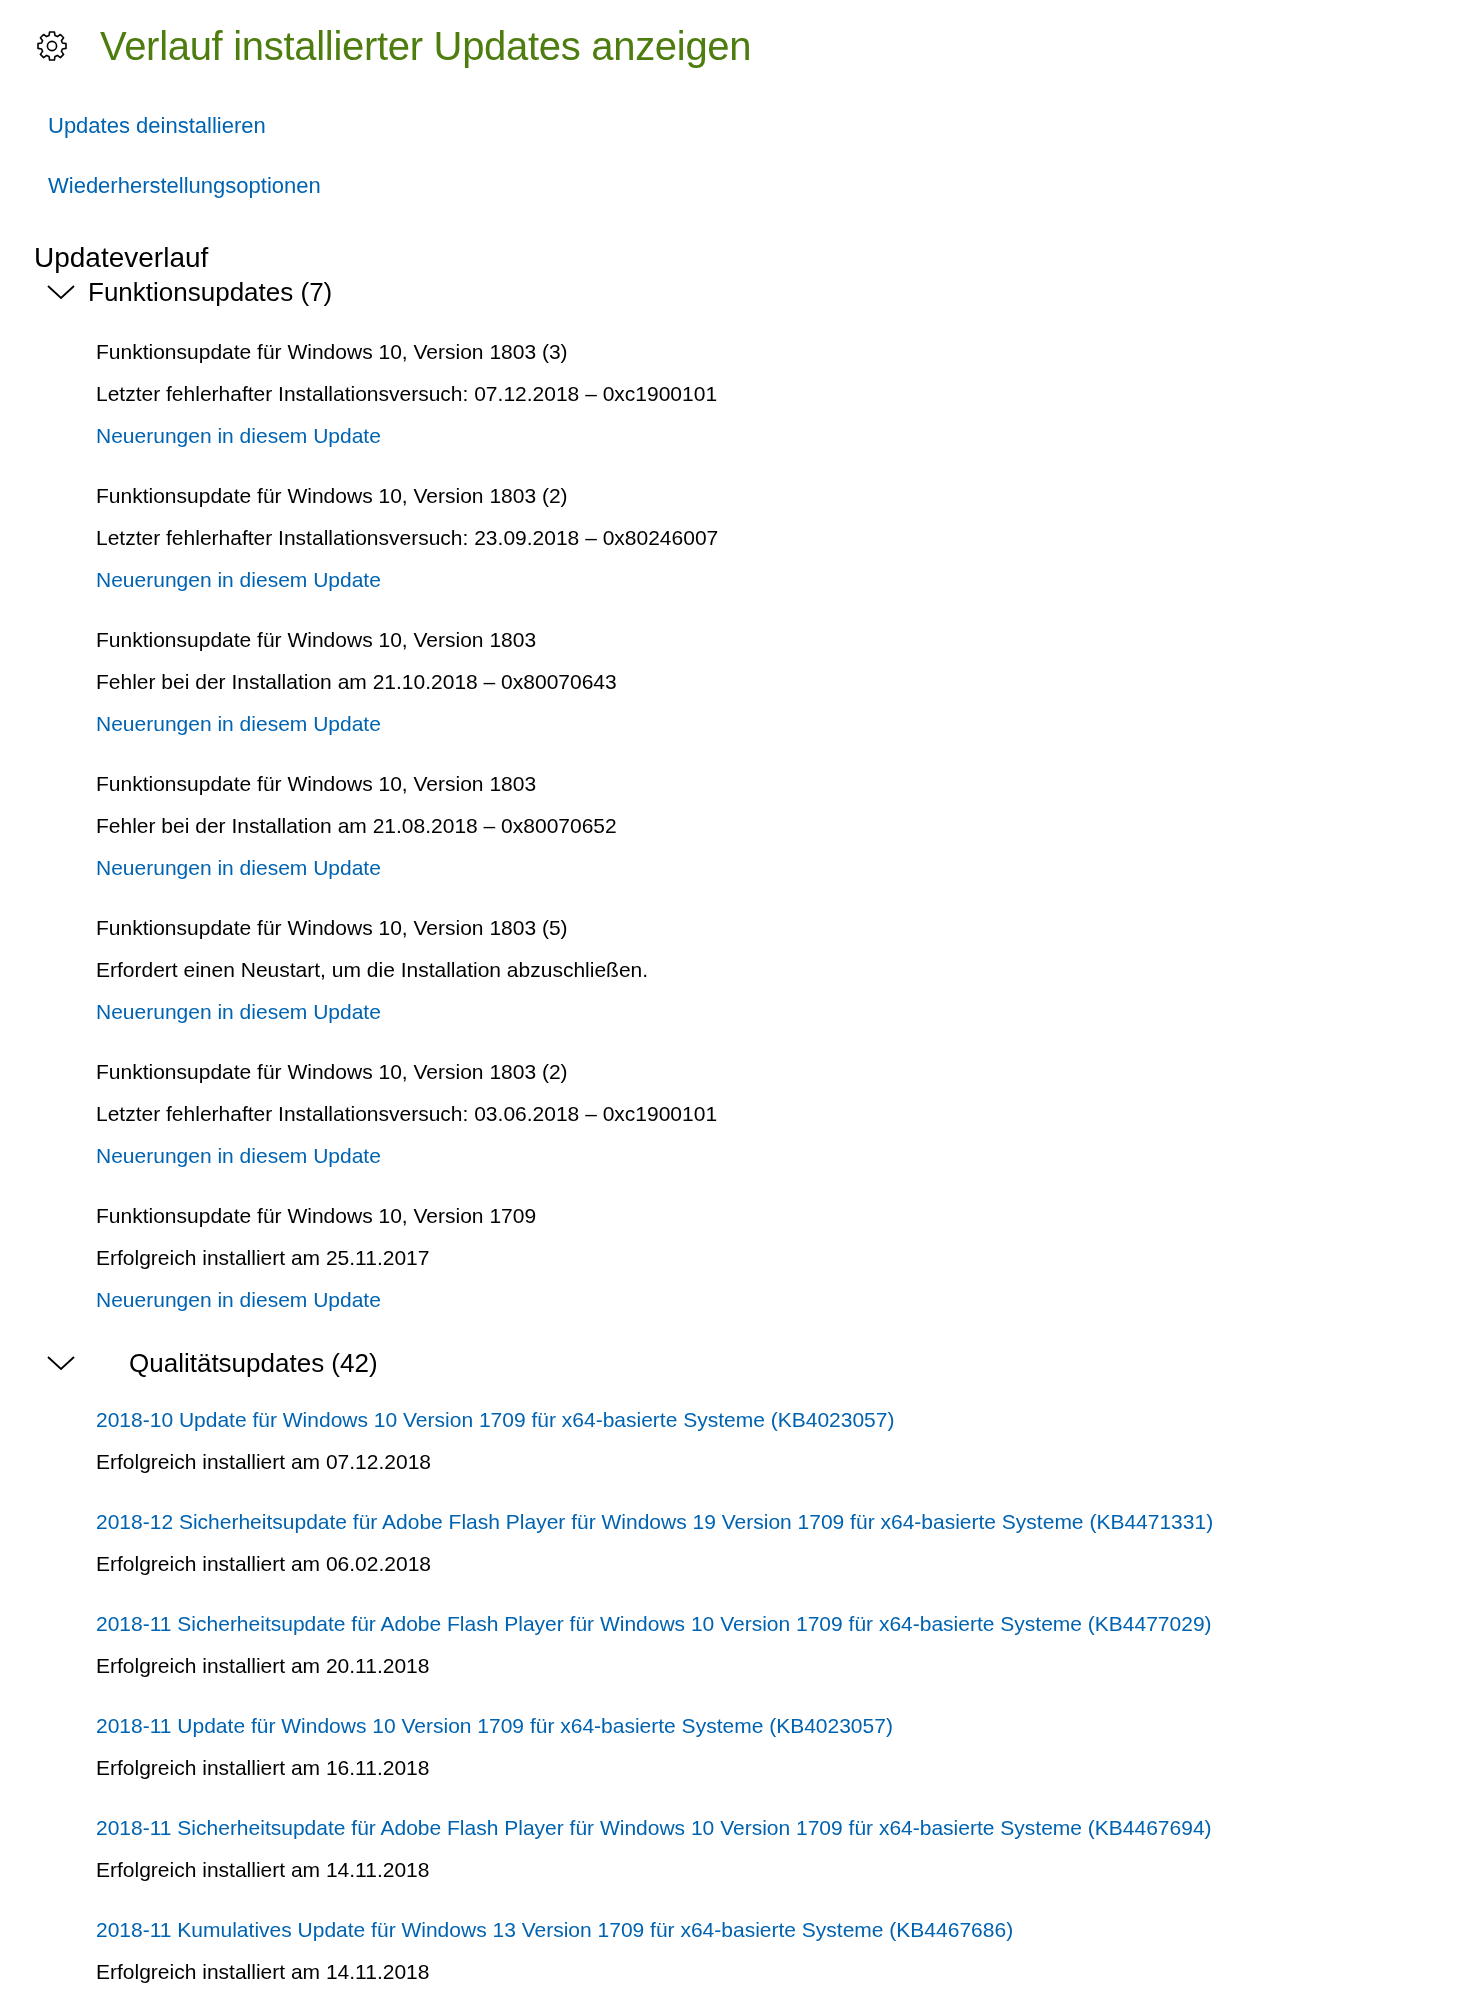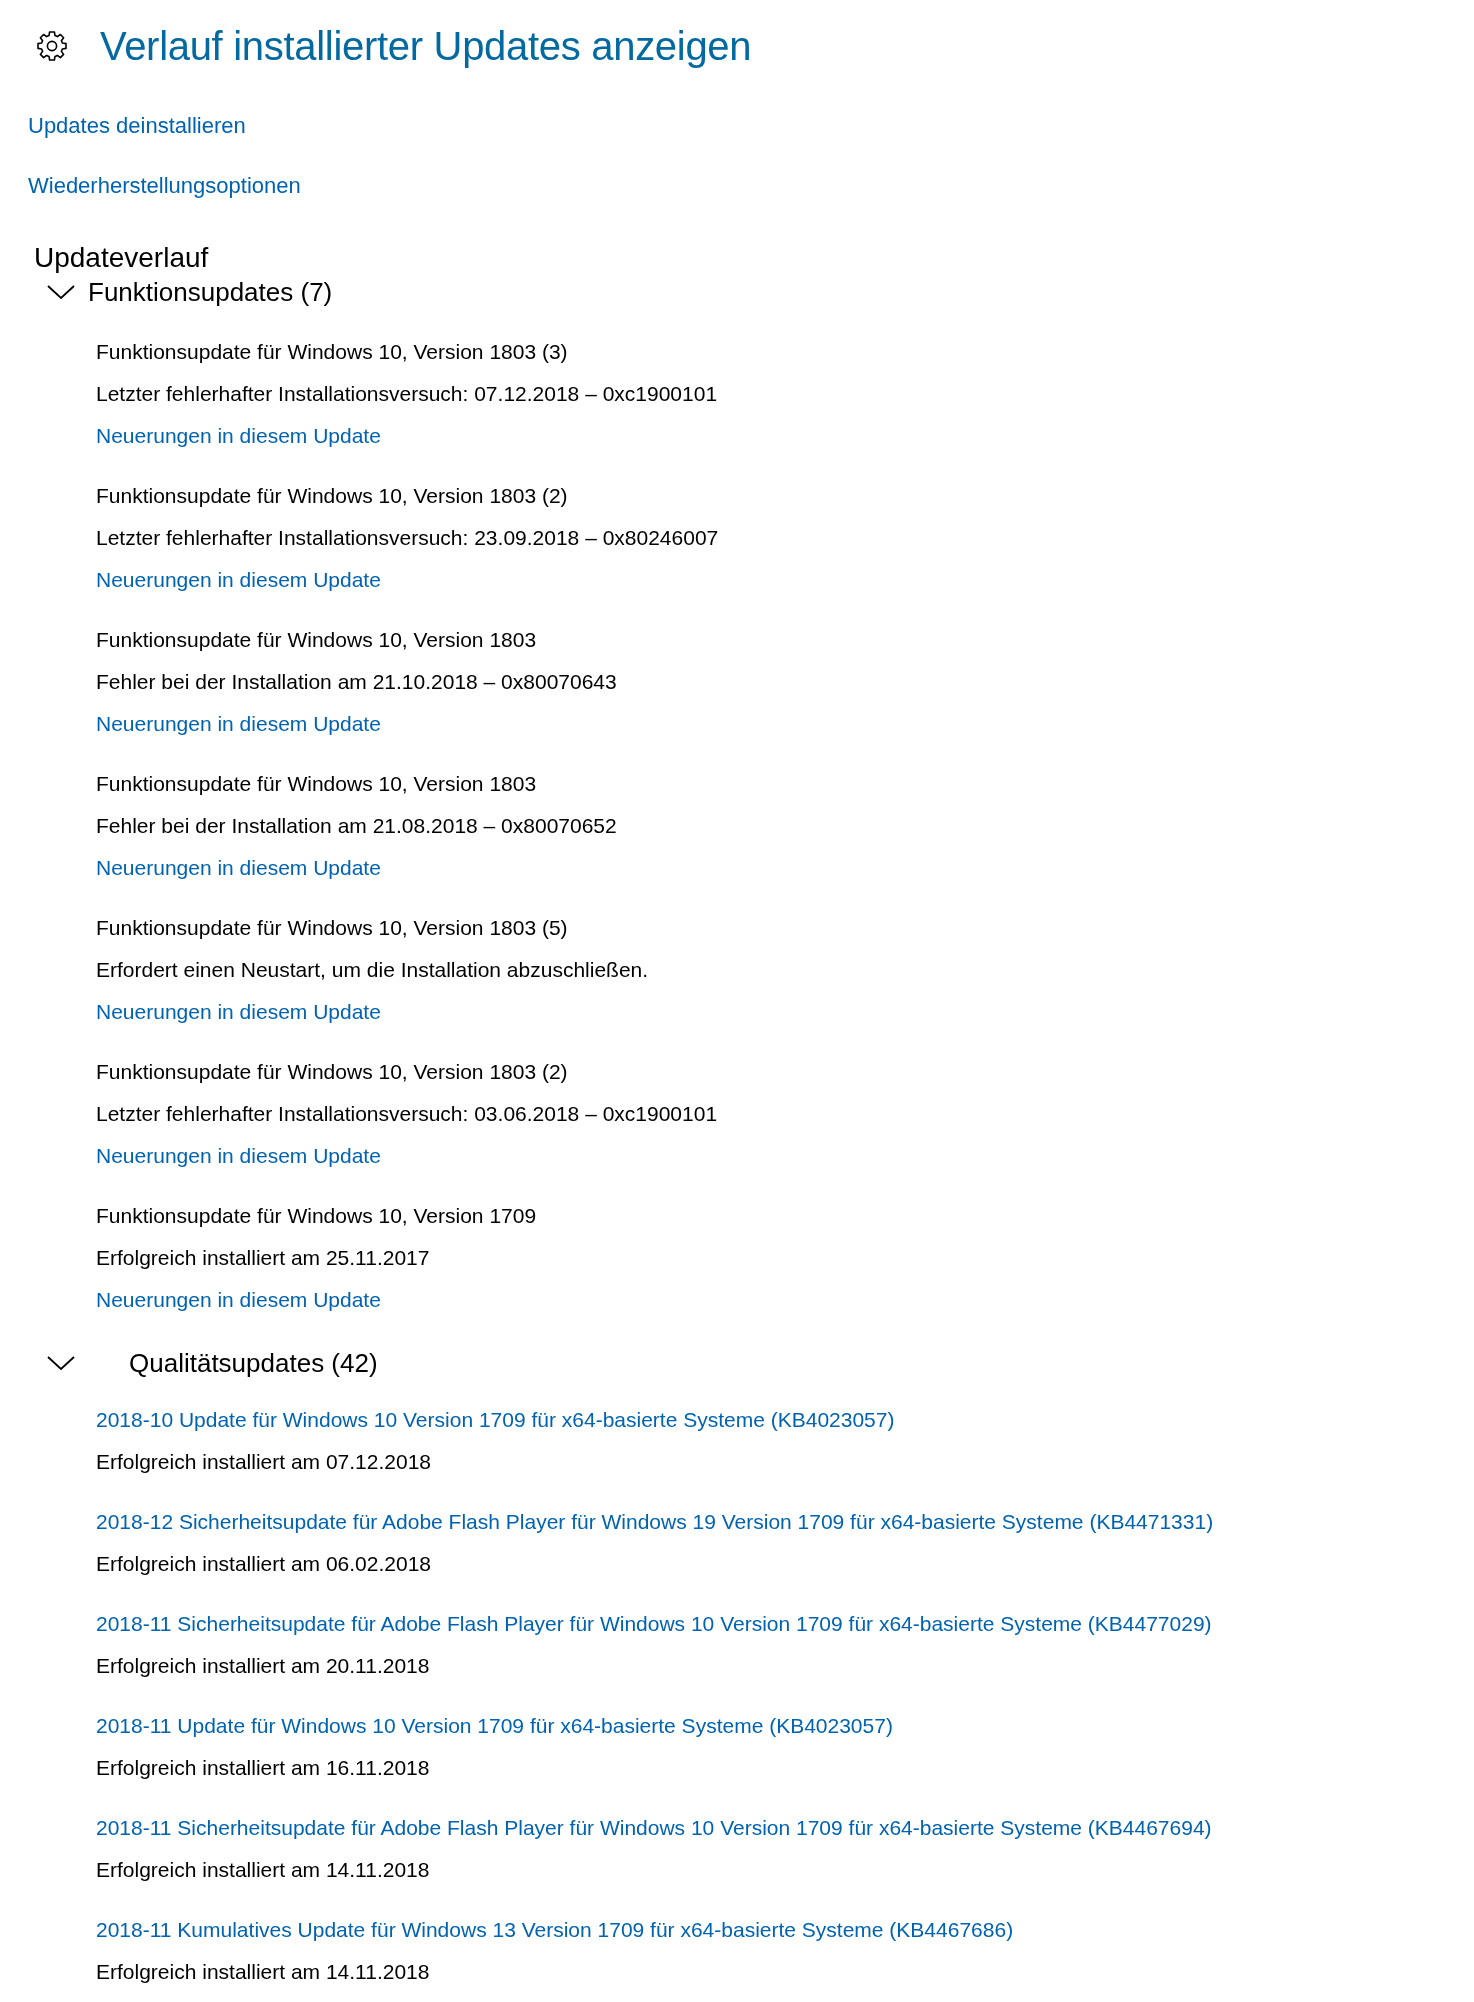--- a/index.html
+++ b/index.html
@@ -31,32 +31,32 @@
     .gear-icon {
       width: 32px;
       height: 32px;
       display: inline-block;
     }
     .page-title {
       margin-left: 32px;
       font-size: 40px;
       font-weight: normal;
       letter-spacing: -0.3px;
-      color: #0369a1;
+      color: #4d7c0f;
       white-space: nowrap;
     }
     .link {
       color: #0063B1;
       text-decoration: none;
       cursor: pointer;
       white-space: nowrap;
     }
     .top-link {
       position: absolute;
-      left: 28px;
+      left: 48px;
       font-size: 22px;
       line-height: 30px;
     }
     .section-title {
       position: absolute;
       left: 34px;
       top: 240px;
       font-size: 28px;
       line-height: 36px;
       white-space: nowrap;

